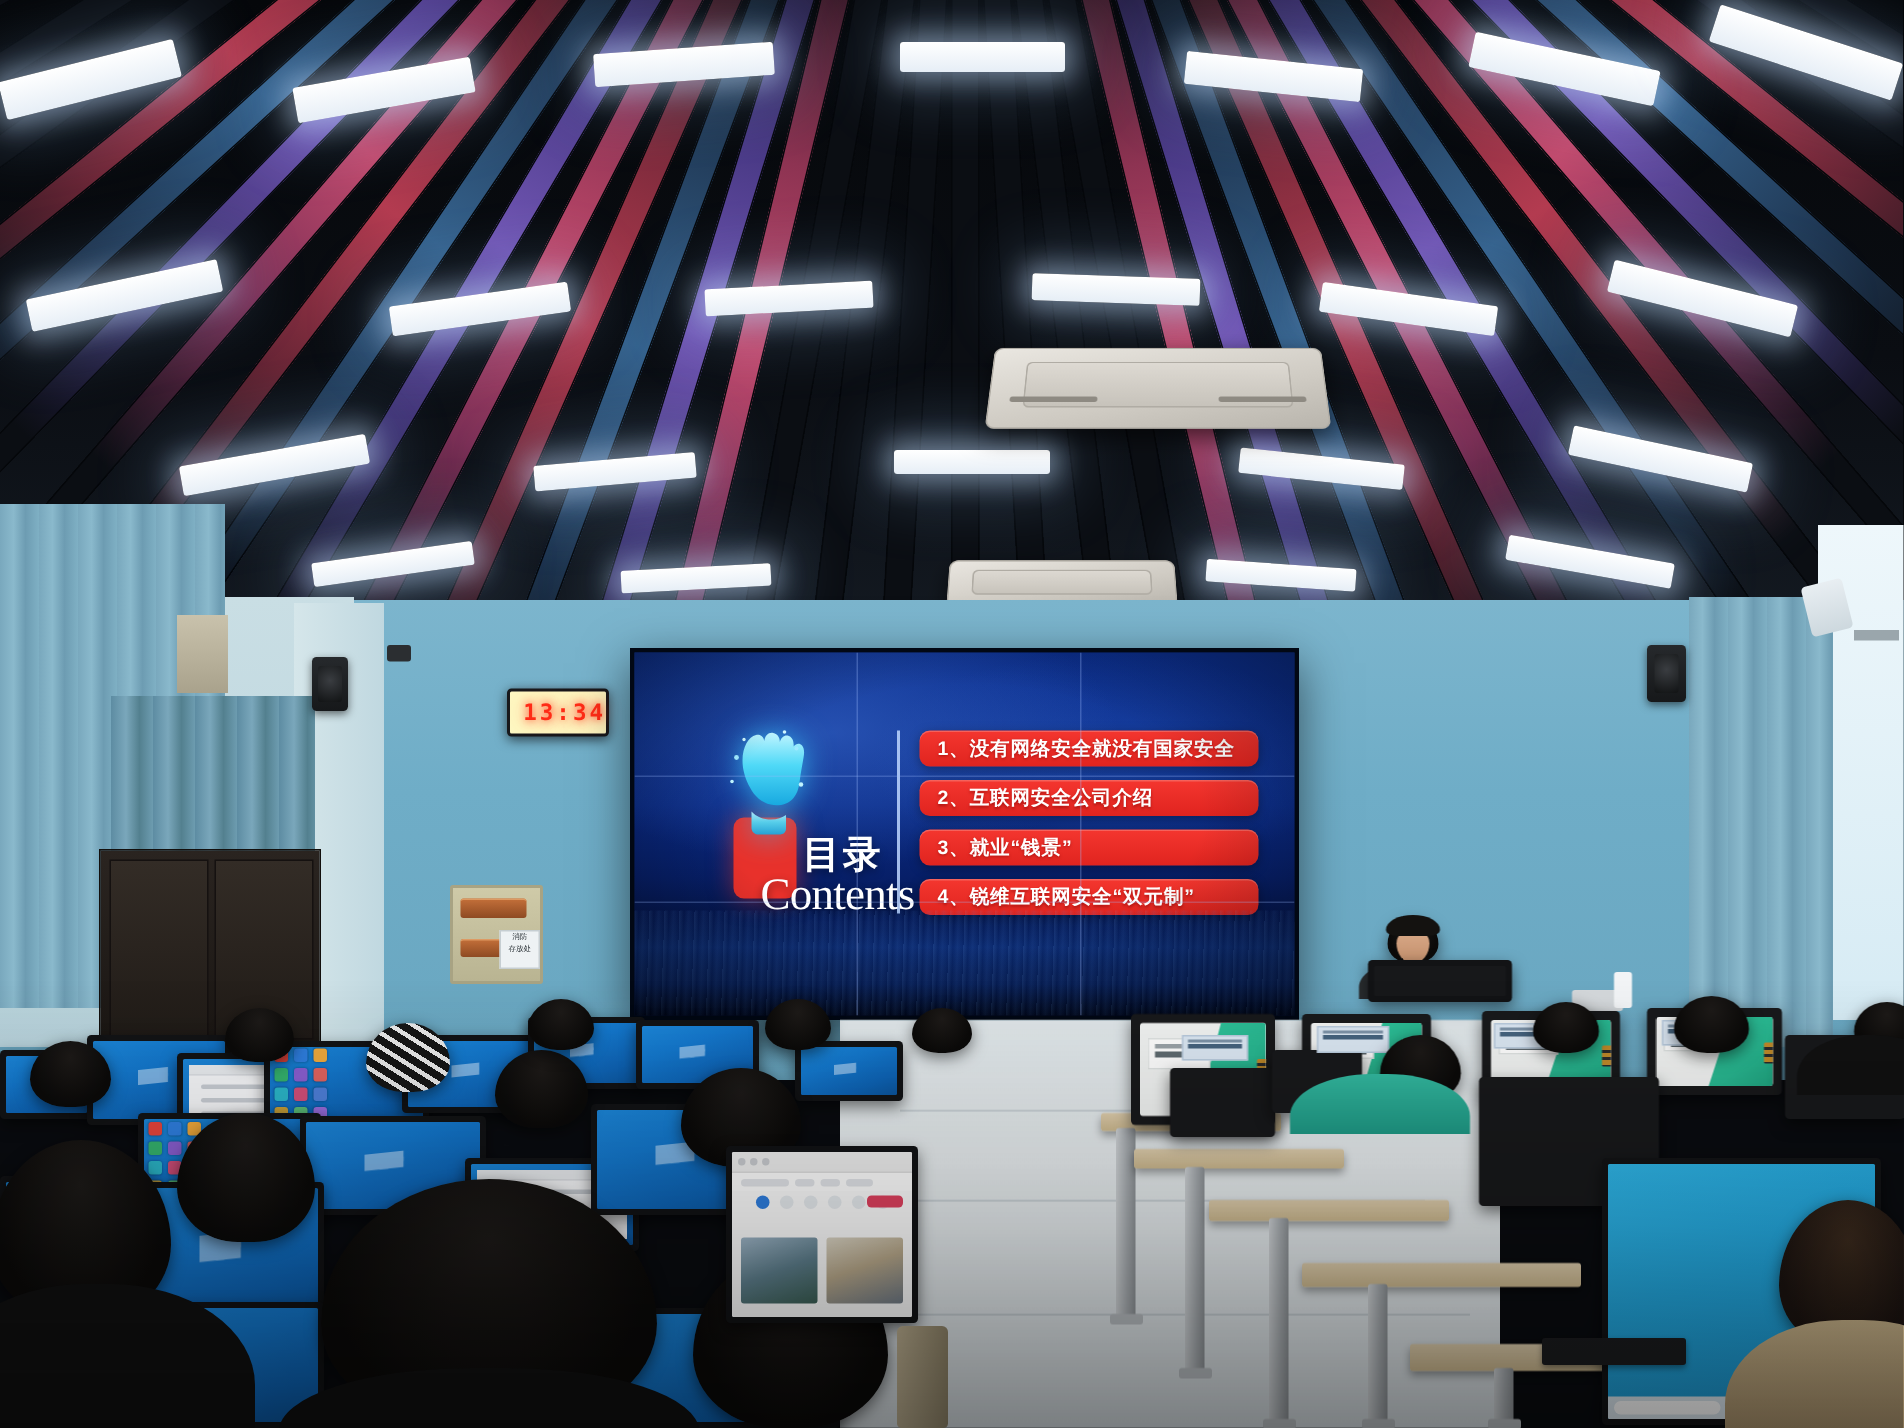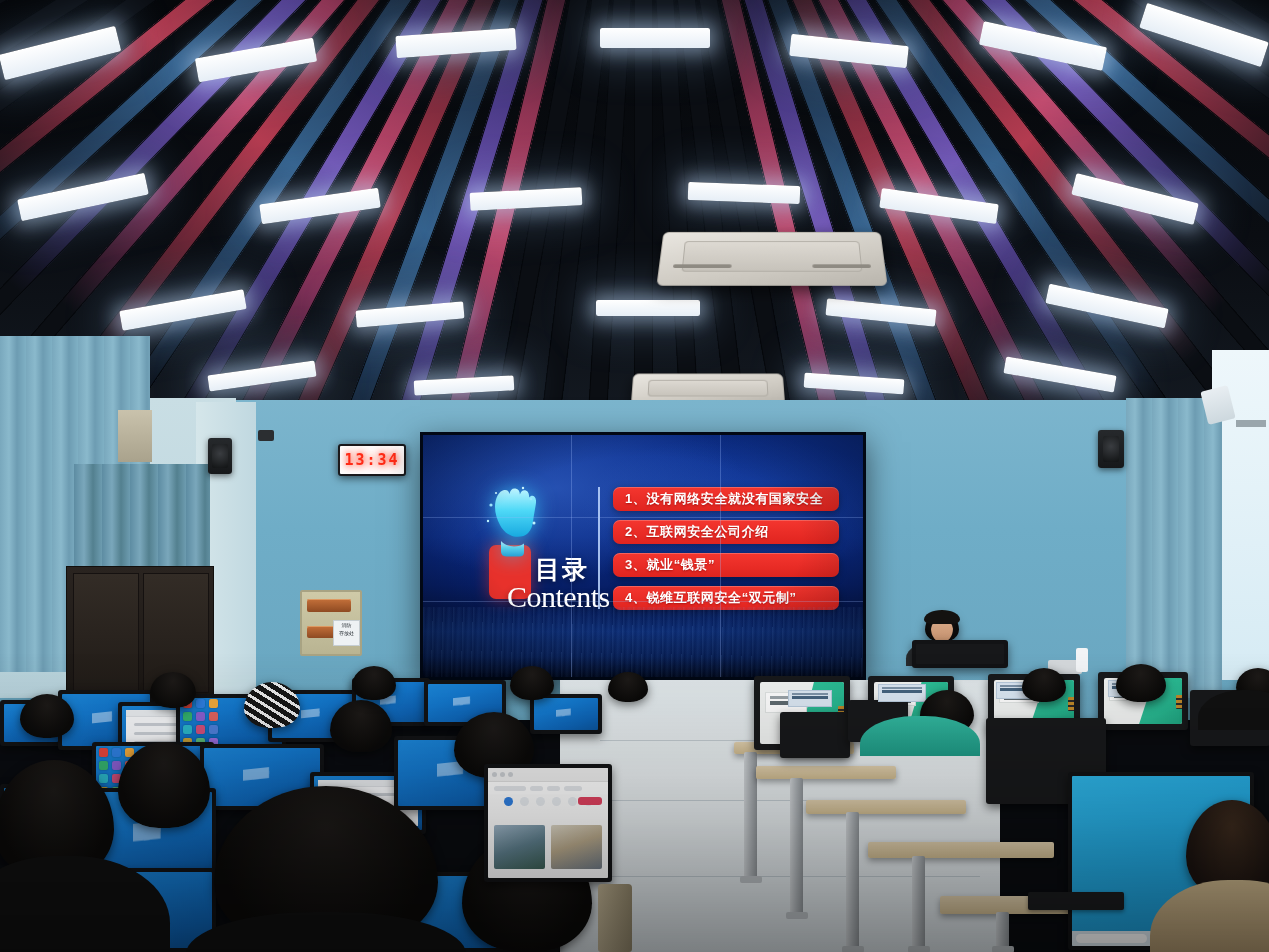--- a/index.html
+++ b/index.html
@@ -36,22 +36,22 @@
     background:repeating-linear-gradient(90deg,#79a8bd 0px,#8ab9cc 9px,#6d9cb2 17px,#7fb0c4 26px);}
   .curtain.dark{background:repeating-linear-gradient(90deg,#5d8ca2 0px,#7aa7bb 10px,#53808f 19px,#6d9cb0 28px);}
   .window-glow{position:absolute;background:linear-gradient(180deg,#eef7fb,#d6ebf4);}
   .speaker{position:absolute;background:linear-gradient(180deg,#26292c,#16181a);border-radius:3px;
     box-shadow:0 2px 6px rgba(0,0,0,.55);}
   .speaker:after{content:"";position:absolute;left:18%;top:16%;width:64%;height:68%;
     background:radial-gradient(circle at 50% 40%,#3a3d41,#111314);border-radius:2px;}
   .cam{position:absolute;width:16px;height:11px;background:#2b2e31;border-radius:2px;}
 
   
-  .clock{position:absolute;background:#ffffff;border:2px solid #17191c;border-radius:3px;
-    box-shadow:0 2px 8px rgba(0,0,0,.6);display:flex;align-items:center;justify-content:center;}
+  .clock{position:absolute;background:#fef9c3;border:2px solid #17191c;border-radius:3px;
+    box-shadow:0 2px 8px rgba(0,0,0,.6);display:flex;align-items:center;justify-content:flex-end;margin-top:15px;}
   .clock .digits{color:#ff2b16;font-family:"DejaVu Sans Mono",monospace;font-weight:bold;
     letter-spacing:2px;text-shadow:0 0 6px #ff3a22,0 0 14px rgba(255,60,30,.7);}
 
   
   .fire-cab{position:absolute;background:linear-gradient(180deg,#cfcaa8,#b9b492);
     border:2px solid #a8a383;border-radius:2px;}
   .hose{position:absolute;background:linear-gradient(180deg,#c4703a,#8e4a22);border-radius:2px;
     box-shadow:inset 0 1px 0 #dd9a63;}
   .fire-sign{position:absolute;background:#eef2f4;border:1px solid #c6ced2;}
   .fire-sign span{display:block;font-size:5px;color:#2a3136;text-align:center;line-height:1.15;padding-top:2px;}

